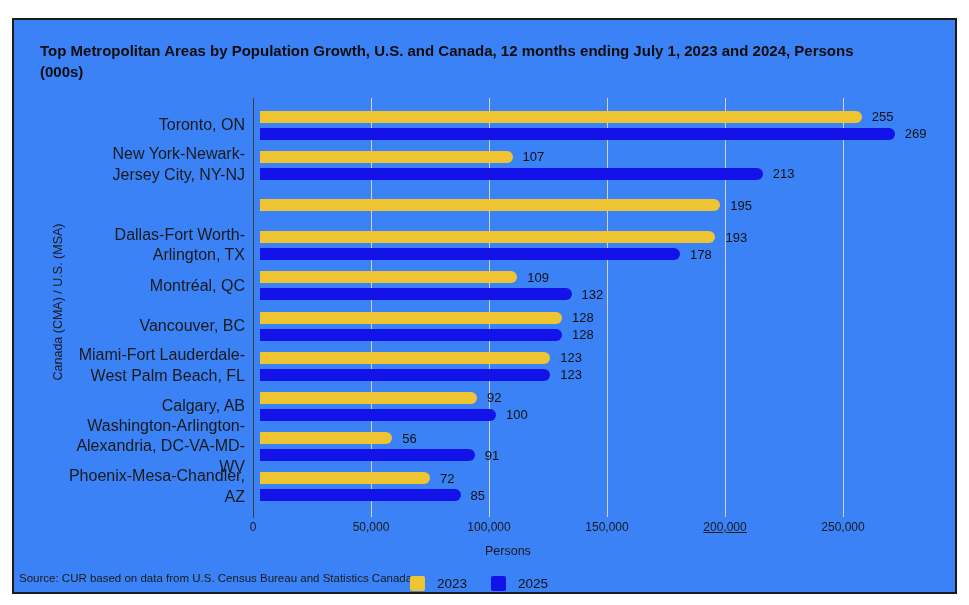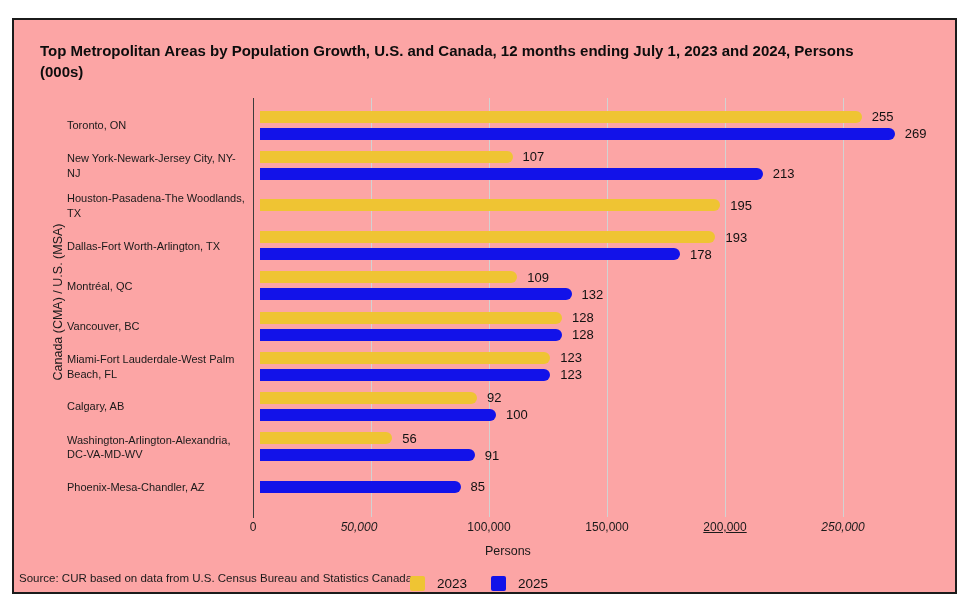--- a/index.html
+++ b/index.html
@@ -2,21 +2,21 @@
 <html><head>
 <meta charset="utf-8">
 <style>
   html,body { margin:0; padding:0; background:#ffffff; }
   body {
     width:969px; height:605px; position:relative; overflow:hidden;
     font-family:"Liberation Sans", sans-serif; color:#111;
   }
   .frame {
     position:absolute; left:12px; top:18px; width:945px; height:576px;
-    border:2px solid #1b1b1b; background:#fca5a5; box-sizing:border-box;
+    border:2px solid #1b1b1b; background:#3b82f6; box-sizing:border-box;
   }
   .chart-title {
     position:absolute; left:26px; top:20px; width:858px;
     font-size:15px; font-weight:bold; line-height:1.4; color:#0d0d0d;
   }
   .y-title {
     position:absolute; left:44px; top:282px; transform:translate(-50%,-50%) rotate(-90deg);
     white-space:nowrap; font-size:12.5px; color:#1a1a1a;
   }
   .plot { position:absolute; left:239px; top:78px; width:700px; height:414px; }
@@ -24,21 +24,21 @@
     position:absolute; top:0; width:1px; height:calc(100% + 5px); background:#d2d2d2;
   }
   .gridline.zero { background:#3c3c3c; height:calc(100% + 6px); }
   .rows { position:absolute; left:1px; top:7px; right:0; }
   .bar-row {
     position:relative; height:40.2px;
     display:flex; flex-direction:column; justify-content:center; gap:5px;
   }
   .cat-label {
     position:absolute; right:calc(100% + 9px); top:50%; transform:translateY(-50%);
-    width:178px; text-align:left; font-size:11px; line-height:1.3; color:#1a1a1a;
+    width:178px; text-align:right; font-size:16px; line-height:1.3; color:#1a1a1a;
   }
   .bar-line { display:flex; align-items:center; height:12px;padding-left:6px; }
   .bar { height:12px; border-radius:0 6.5px 6.5px 0; flex:none; }
   .bar-value { margin-left:10px; font-size:13px; color:#111; white-space:nowrap; }
   .xticks { position:absolute; left:239px; top:500px; width:700px; height:16px; }
   .xtick {
     position:absolute; top:0; width:90px; margin-left:-45px; text-align:center;
     font-size:12px; color:#1a1a1a;
   }
   .x-title {
@@ -86,21 +86,20 @@
           <div class="bar-line">
             <div class="bar" style="width: 252.52px; background: rgb(239, 196, 51);"></div>
             <span class="bar-value">107</span>
           </div>
           <div class="bar-line">
             <div class="bar" style="width: 502.68px; background: rgb(18, 18, 233);"></div>
             <span class="bar-value">213</span>
           </div>
         </div>
         <div class="bar-row">
-          <div class="cat-label">Houston-Pasadena-The Woodlands, TX</div>
           <div class="bar-line">
             <div class="bar" style="width: 460.2px; background: rgb(239, 196, 51);"></div>
             <span class="bar-value">195</span>
           </div>
         </div>
         <div class="bar-row">
           <div class="cat-label">Dallas-Fort Worth-Arlington, TX</div>
           <div class="bar-line">
             <div class="bar" style="width: 455.48px; background: rgb(239, 196, 51);"></div>
             <span class="bar-value">193</span>
@@ -161,34 +160,38 @@
             <span class="bar-value">56</span>
           </div>
           <div class="bar-line">
             <div class="bar" style="width: 214.76px; background: rgb(18, 18, 233);"></div>
             <span class="bar-value">91</span>
           </div>
         </div>
         <div class="bar-row">
           <div class="cat-label">Phoenix-Mesa-Chandler, AZ</div>
           <div class="bar-line">
+            <div class="bar" style="width: 169.92px; background: rgb(239, 196, 51);"></div>
+            <span class="bar-value">72</span>
+          </div>
+          <div class="bar-line">
             <div class="bar" style="width: 200.6px; background: rgb(18, 18, 233);"></div>
             <span class="bar-value">85</span>
           </div>
         </div>
       </div>
   </div>
 
   <div class="xticks" id="xticks">
       <div class="xtick" style="left: 0px;">0</div>
-      <div class="xtick" style="left: 106px; font-style: italic;">50,000</div>
+      <div class="xtick" style="left: 118px;">50,000</div>
       <div class="xtick" style="left: 236px;">100,000</div>
       <div class="xtick" style="left: 354px;">150,000</div>
       <div class="xtick" style="left: 472px; text-decoration: underline;">200,000</div>
-      <div class="xtick" style="left: 590px; font-style: italic;">250,000</div>
+      <div class="xtick" style="left: 590px;">250,000</div>
     </div>
   <div class="x-title">Persons</div>
 
   <div class="source">Source: CUR based on data from U.S. Census Bureau and Statistics Canada.</div>
   <div class="legend" id="legend">
       <div class="legend-item">
         <span class="legend-swatch" style="background: rgb(239, 196, 51);"></span>
         <span class="legend-label">2023</span>
       </div>
       <div class="legend-item">

